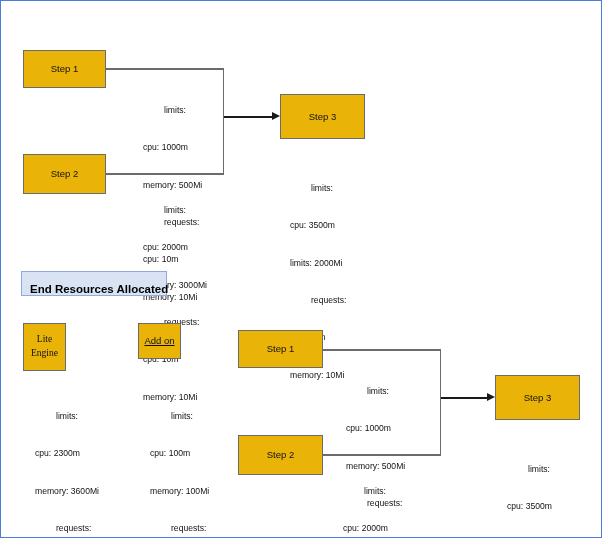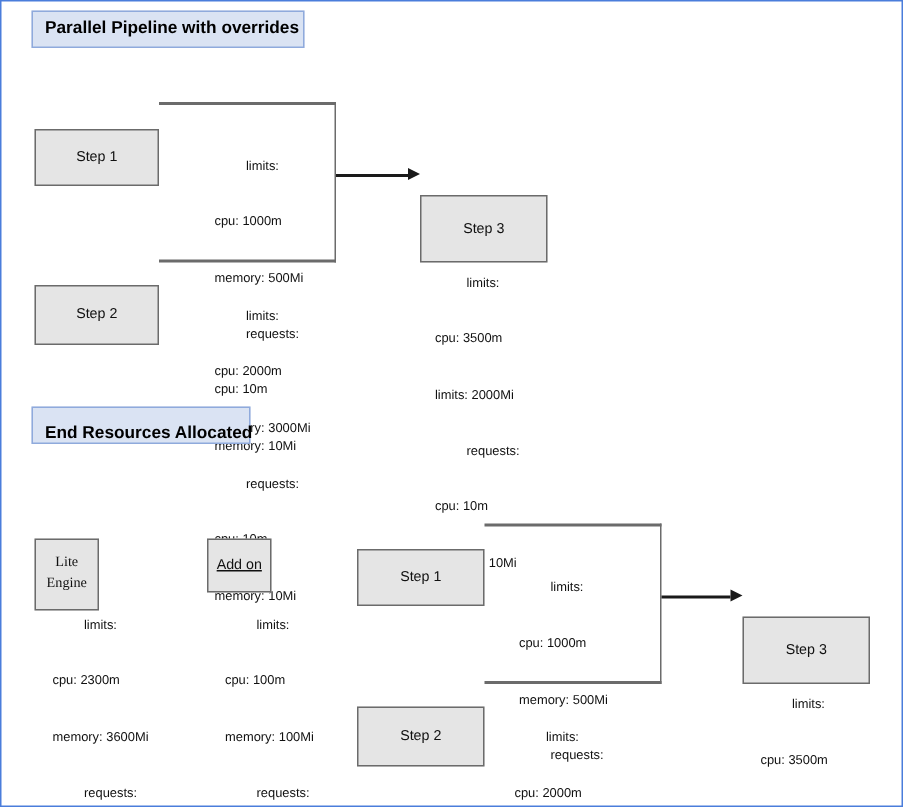--- a/index.html
+++ b/index.html
@@ -30,31 +30,30 @@
     line-height: 1;
     display: flex;
     align-items: center;
     padding: 0 8px;
     box-sizing: border-box;
     white-space: nowrap;
   }
   
   .node {
     position: absolute;
-    background: #e5e5e5;
+    background: #eab308;
     border: 1.5px solid #6b6b6b;
     box-sizing: border-box;
     display: flex;
     align-items: center;
     justify-content: center;
     text-align: center;
     font-size: 9.5px;
     color: #111111;
     line-height: 1.45;
-    margin-top: 36px;
   }
   
   .spec {
     position: absolute;
     font-size: 8.6px;
     line-height: 1.45;
     color: #111111;
     white-space: pre;
   }
   .spec .ind {
@@ -84,23 +83,20 @@
     border-top: 4.5px solid transparent;
     border-bottom: 4.5px solid transparent;
     border-left: 8px solid #1a1a1a;
   }
 </style>
 </head>
 <body>
 
 <div id="canvas">
 
-  <div class="title-chip" style="left:20px; top:6px; width:182px; height:25px;">
-    <span>Parallel Pipeline with  overrides</span>
-  </div>
 
   <div class="node" style="left:22px; top:49px; width:83px; height:38px;">
     <span>Step 1</span>
   </div>
 
   <div class="node" style="left:22px; top:153px; width:83px; height:40px;">
     <span>Step 2</span>
   </div>
 
   <div class="node" style="left:279px; top:93px; width:85px; height:45px;">

